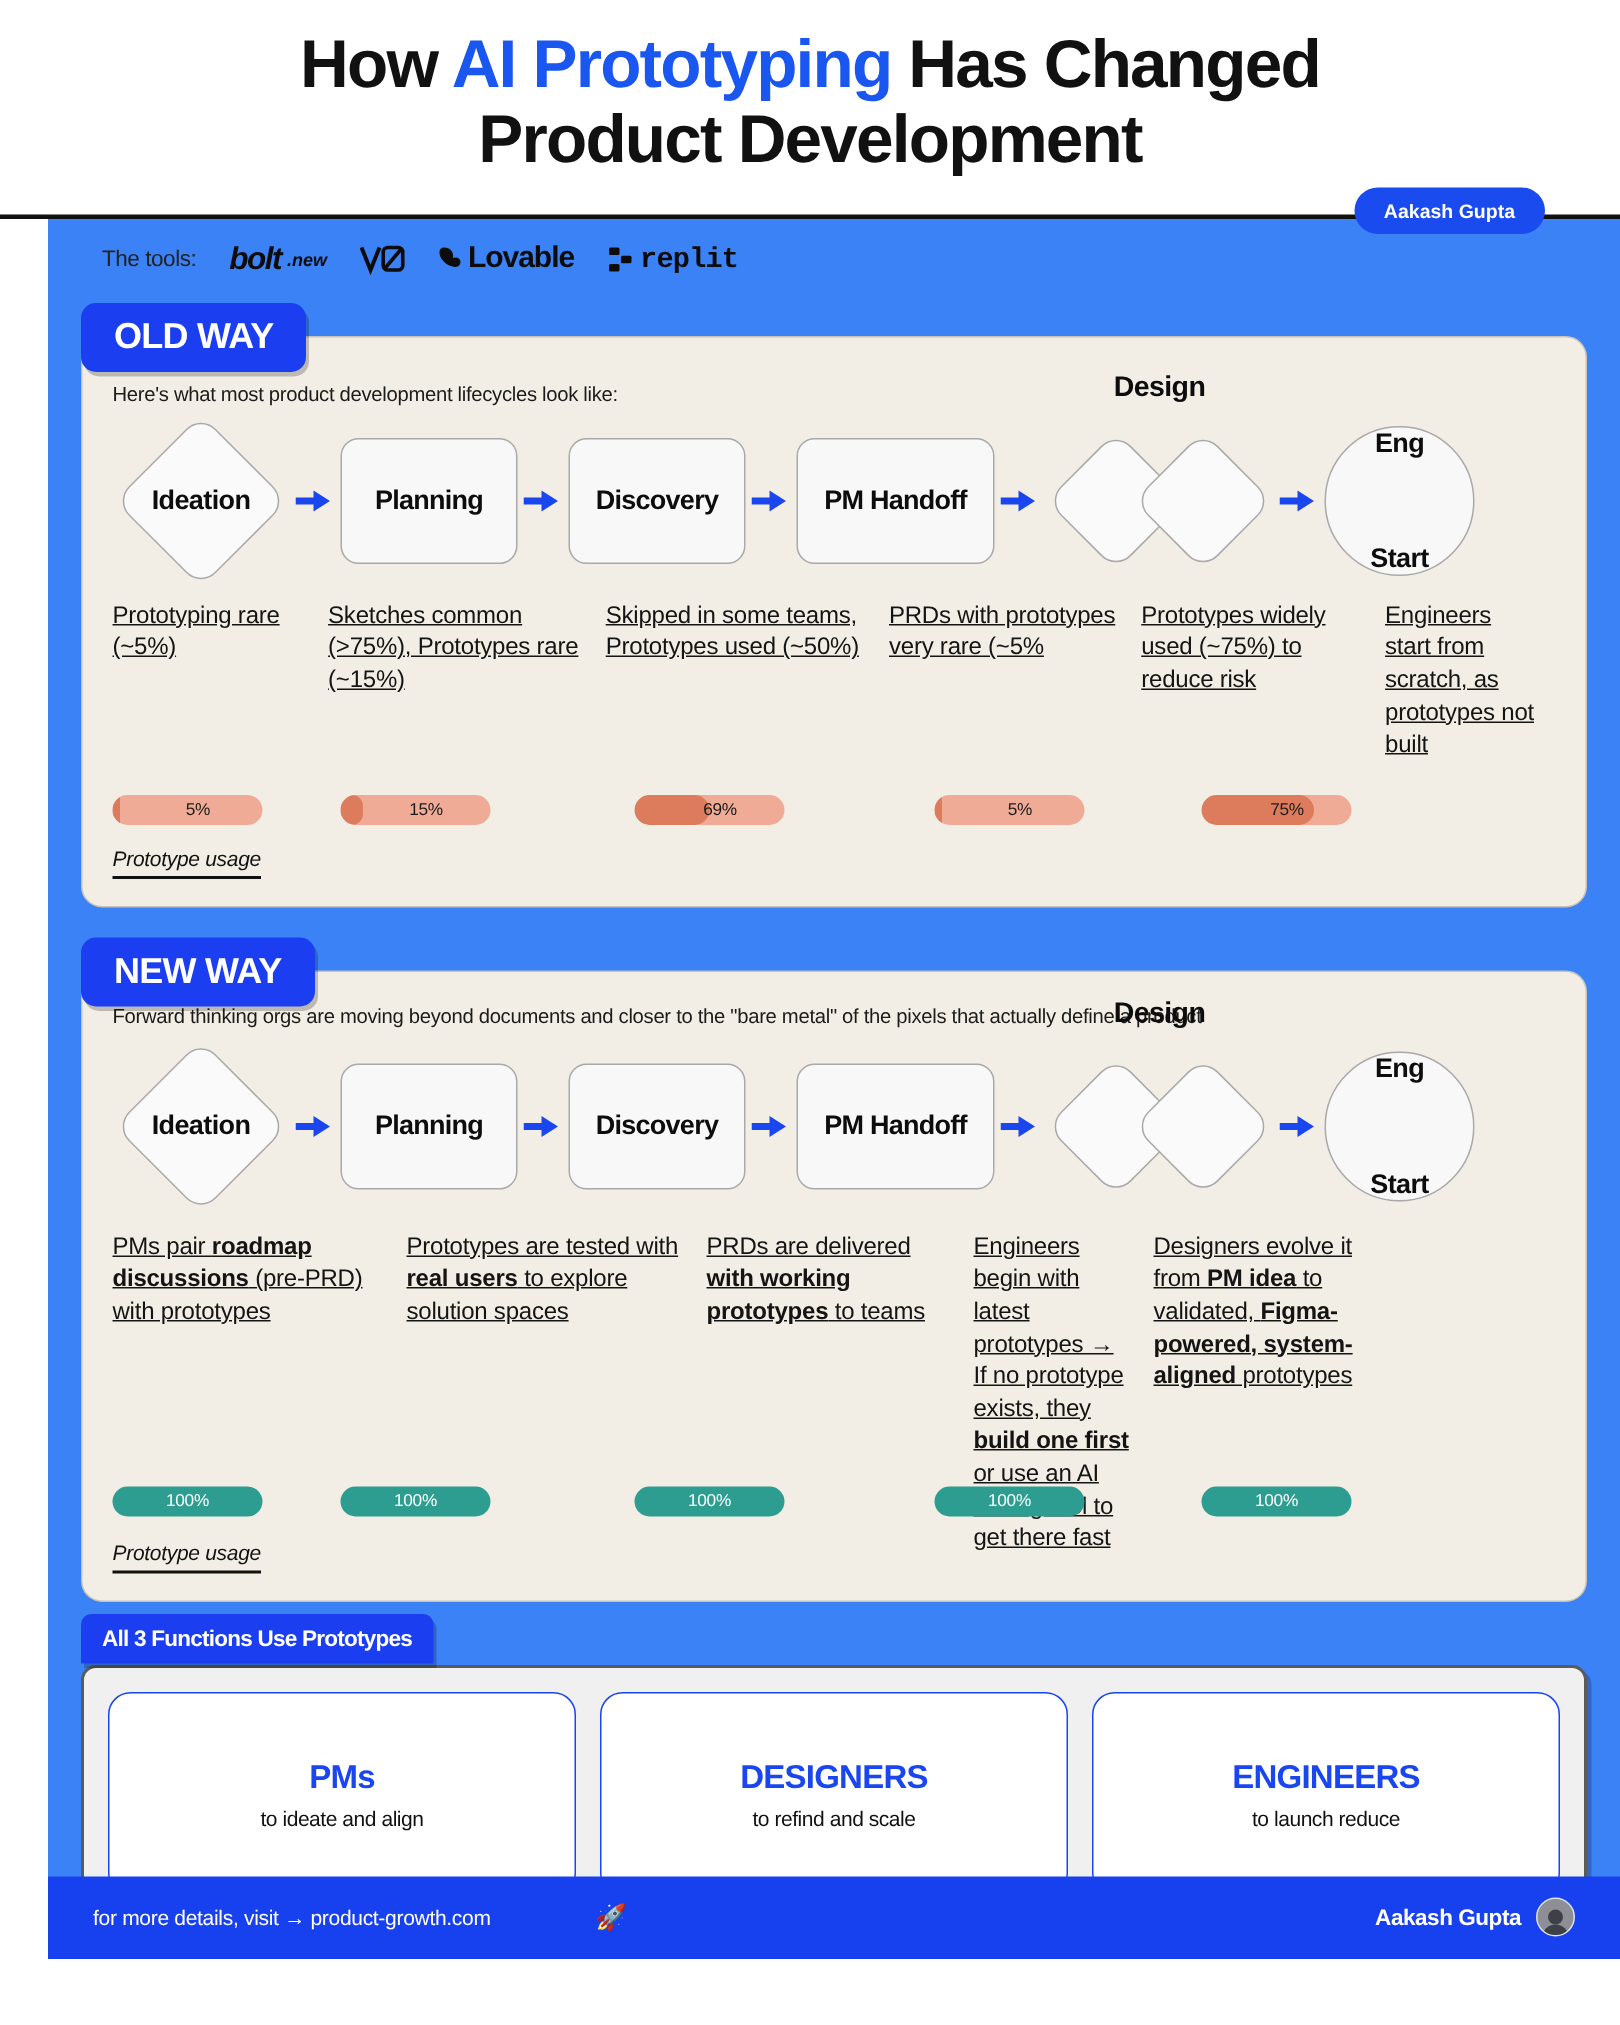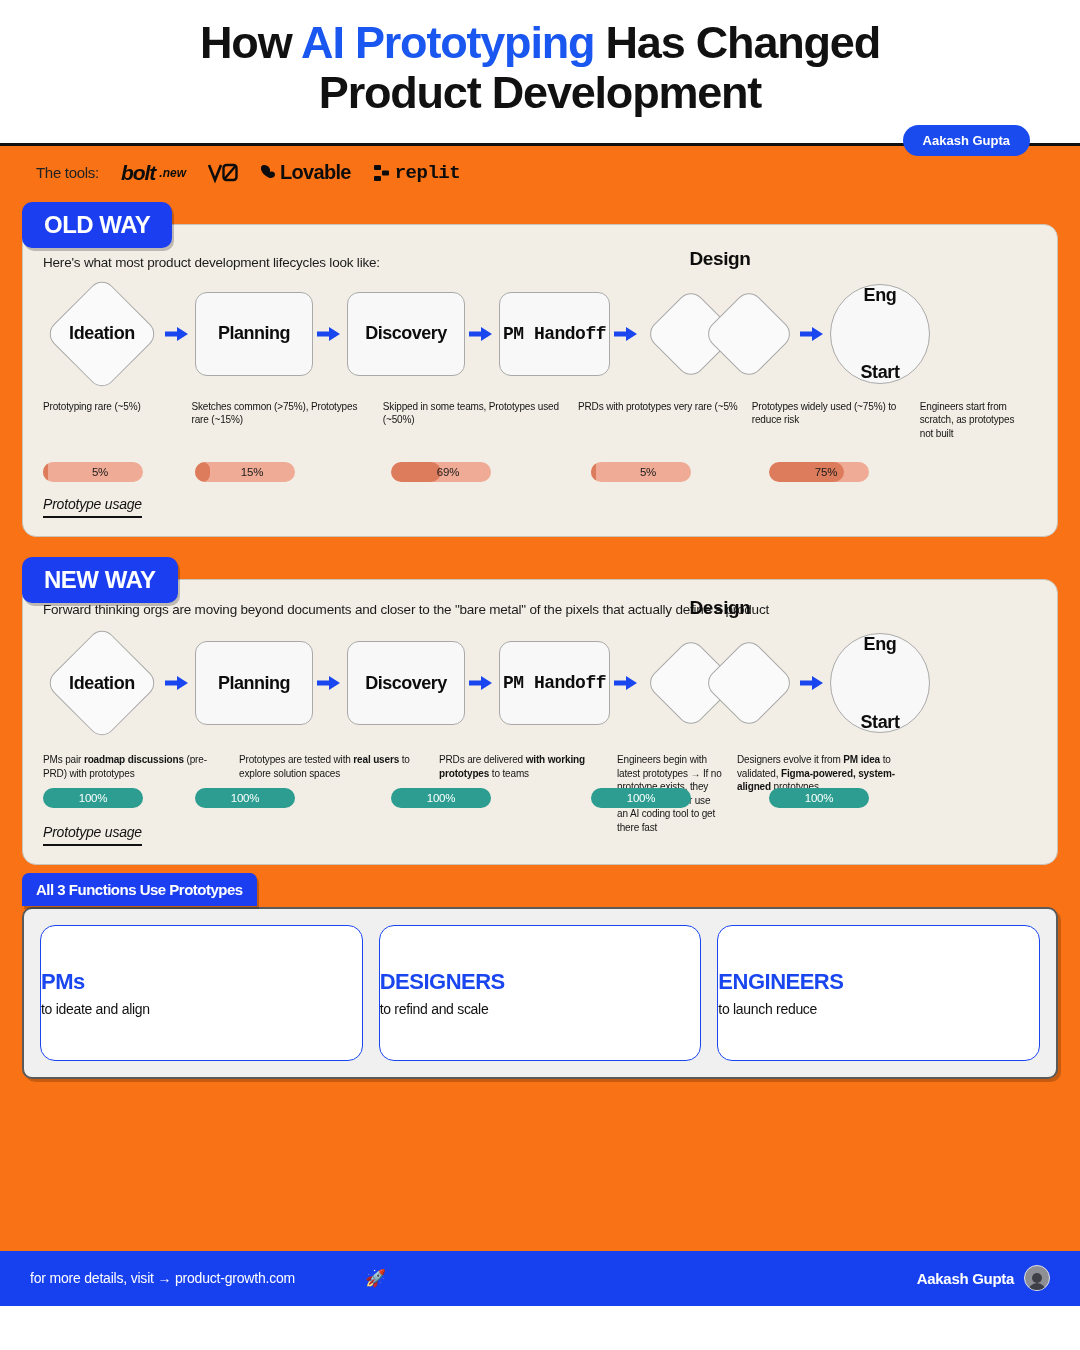--- a/index.html
+++ b/index.html
@@ -43,24 +43,25 @@
     font-size: 13px;
     font-weight: bold;
     padding: 8px 20px;
     border-radius: 22px;
     z-index: 5;
     white-space: nowrap;
   }
 
   
   .canvas {
-    background: #f97316;
+    background: #3b82f6;
     padding: 0 0 0 0;
     height: 1160px;
     position: relative;
+    margin-left: 32px;
   }
 
   .tools-row {
     display: flex;
     align-items: center;
     gap: 22px;
     padding: 14px 0 12px 36px;
     height: 52px;
   }
   .tools-label {
@@ -150,21 +151,21 @@
 
   .shape-rect {
     width: 118px; height: 84px;
     background: #F8F8F8;
     border: 1.5px solid #A9A9A9;
     border-radius: 12px;
     display: flex; align-items: center; justify-content: center;
     font-size: 18px; font-weight: bold; color: #0d0d0d;
     letter-spacing: -0.5px;
   }
-  .shape-rect.wide { width: 111px; font-family: Liberation Mono, monospace; }
+  .shape-rect.wide { width: 132px; }
 
   .shape-circle {
     width: 100px; height: 100px;
     background: #F8F8F8;
     border: 1.5px solid #A9A9A9;
     border-radius: 50%;
     display: flex; flex-direction: column; align-items: center; justify-content: space-between;
     font-size: 18px; font-weight: bold; color: #0d0d0d;
     line-height: 1.15;
     letter-spacing: -0.4px;
@@ -184,25 +185,26 @@
     position: absolute;
     top: -30px; left: 0; right: 0;
     text-align: center;
     font-size: 19px; font-weight: bold; color: #0d0d0d;
     letter-spacing: -0.4px;
   }
 
   
   .captions { display: flex; align-items: flex-start; margin-top: 10px; }
   .caption {
-    font-size: 10px;
+    font-size: 16px;
     line-height: 1.35;
     color: #141414;
     letter-spacing: -0.15px;
     padding-right: 14px;
+    text-decoration: underline;
   }
   .caption b { font-weight: bold; }
 
   
   .bars { display: flex; align-items: center; margin-top: 14px; }
   .bar-cell { flex: 0 0 auto; }
   .bar {
     position: relative;
     width: 100px; height: 20px;
     border-radius: 10px;
@@ -239,21 +241,21 @@
     gap: 16px;
     box-shadow: 3px 3px 0 rgba(0,0,0,0.20);
   }
   .fn-card {
     flex: 1;
     background: #FFFFFF;
     border: 1.5px solid #1A46EF;
     border-radius: 15px;
     height: 136px;
     display: flex; flex-direction: column;
-    justify-content: center;
+    align-items: center; justify-content: center;
     gap: 6px;
   }
   .fn-title { font-size: 22px; font-weight: bold; color: #1A46EF; letter-spacing: -0.5px; }
   .fn-sub { font-size: 14px; color: #111; letter-spacing: -0.3px; }
 
   
   .footer {
     position: absolute;
     left: 0; right: 0; bottom: 0;
     height: 55px;

